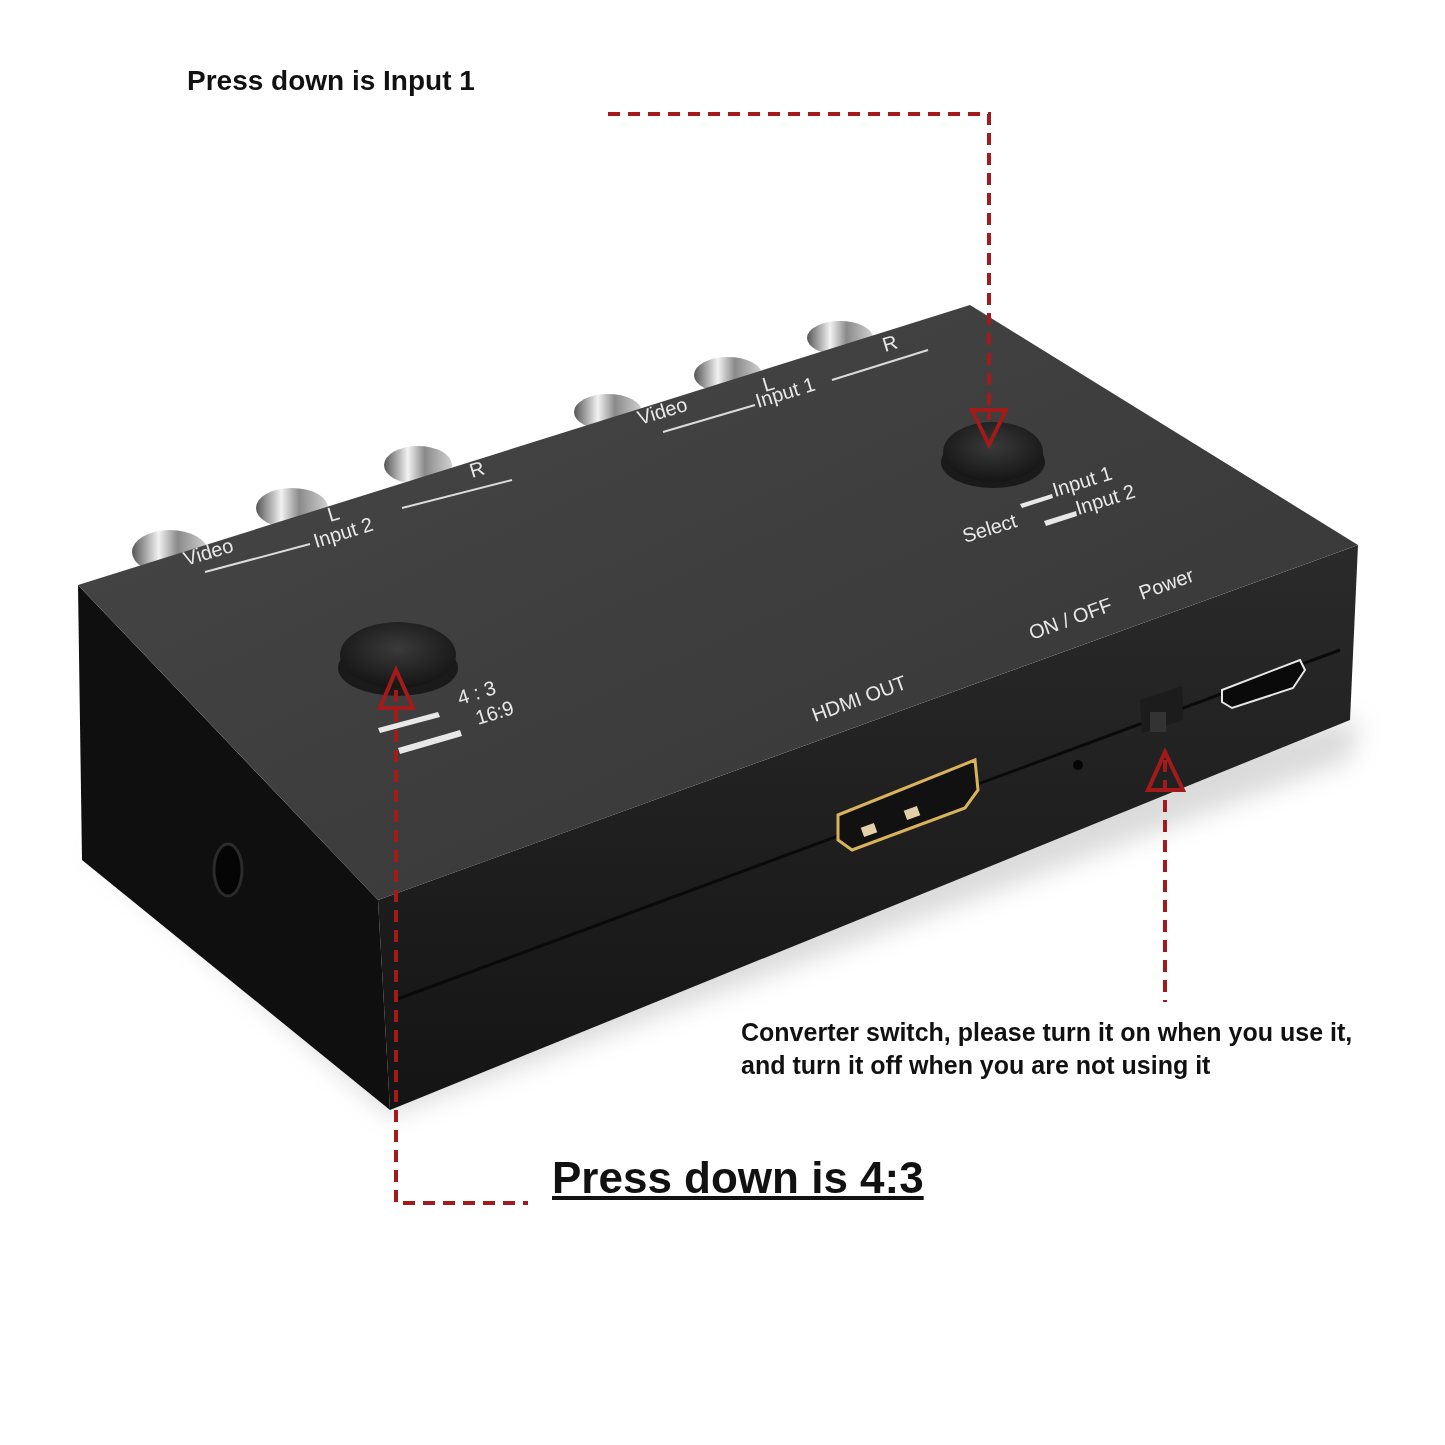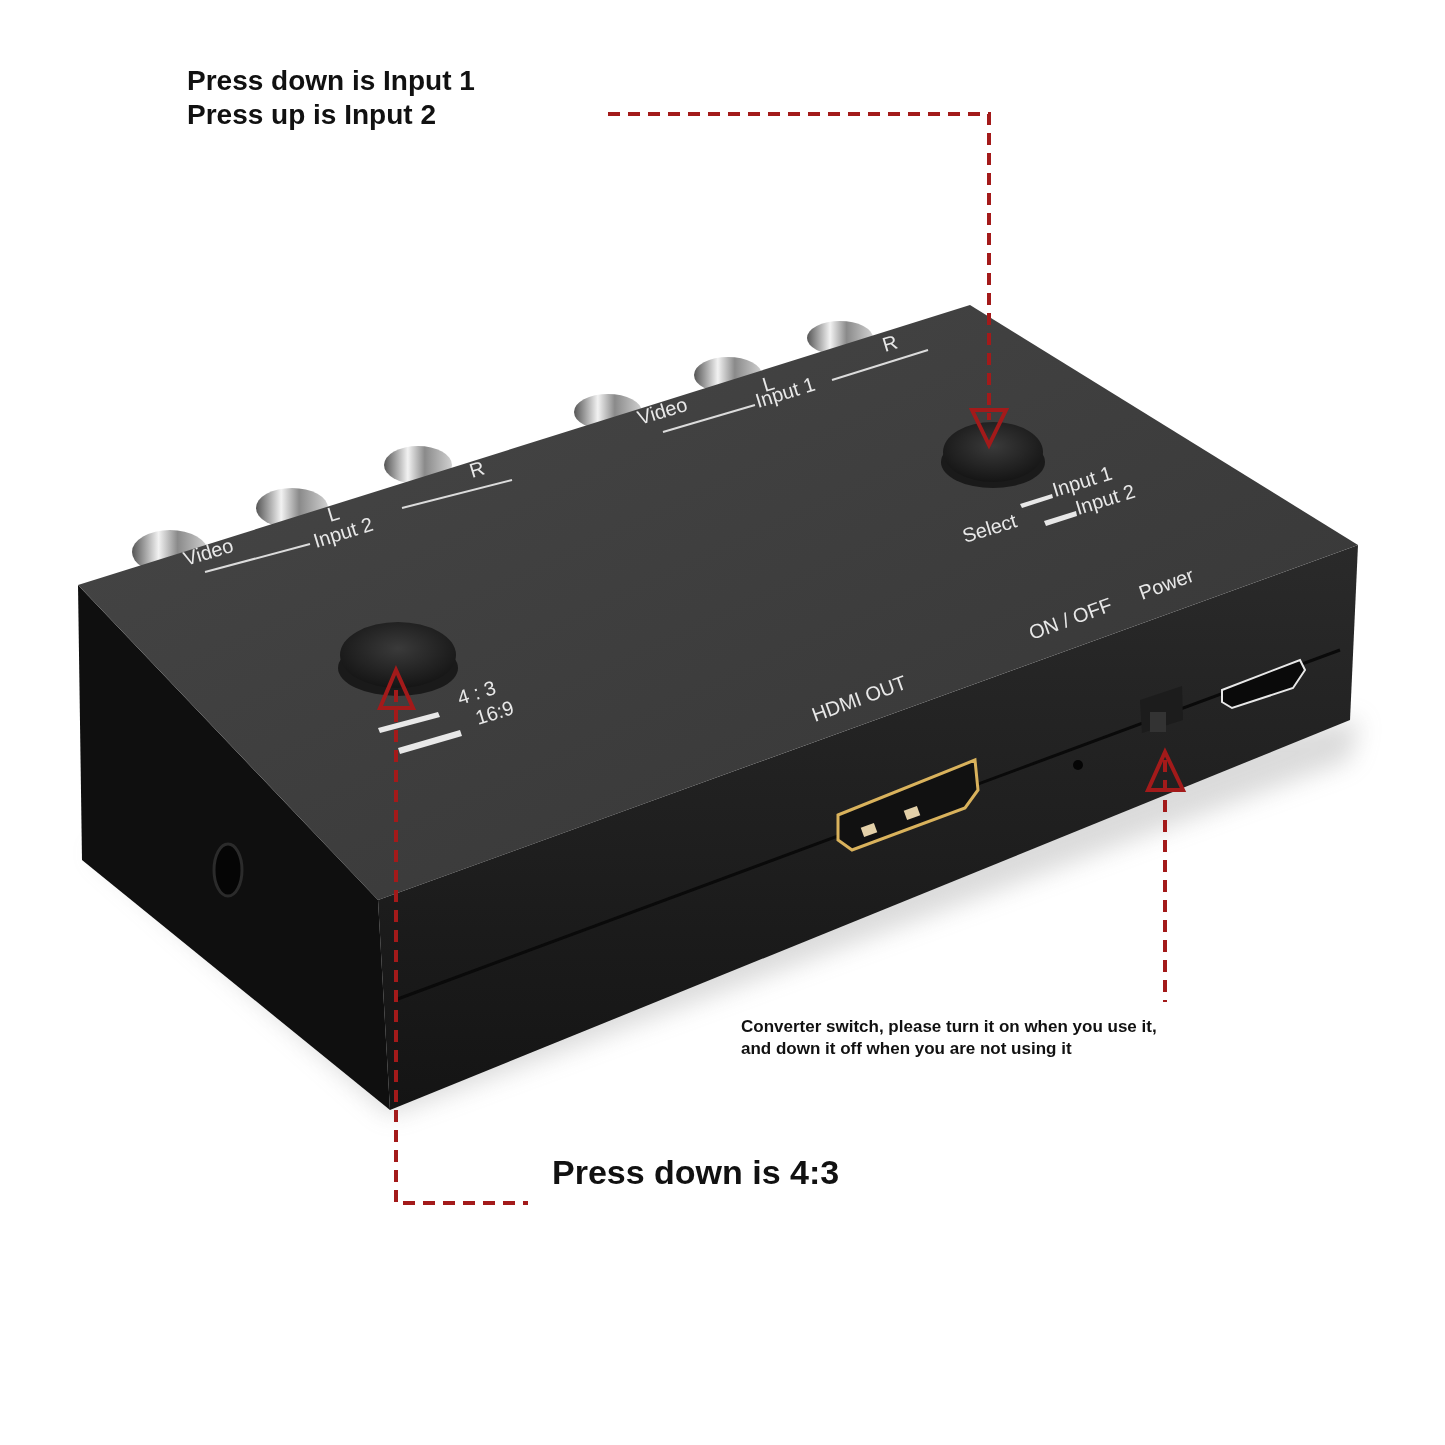--- a/index.html
+++ b/index.html
@@ -1,21 +1,21 @@
 <!DOCTYPE html>
 <html><head>
 <meta charset="utf-8">
 <style>
   html, body { margin:0; padding:0; background:#ffffff; }
   body { width:1445px; height:1445px; position:relative; overflow:hidden;
          font-family:"Liberation Sans", sans-serif; }
   .callout { position:absolute; font-weight:bold; color:#111; line-height:1.2; }
   .callout-top { left:187px; top:64px; font-size:28px; }
-  .callout-bottom { left:552px; top:1152px; font-size:34px; }
-  .callout-note { left:741px; top:1016px; font-size:17px; line-height:1.3; }
+  .callout-bottom { left:552px; top:1152px; font-size:44px;text-decoration:underline; }
+  .callout-note { left:741px; top:1016px; font-size:25px; line-height:1.3; }
   svg.stage { position:absolute; left:0; top:0; }
   .lbl { fill:#e8e8e8; font-family:"Liberation Sans", sans-serif; font-size:20px; }
 </style>
 </head>
 <body>
 
 <svg class="stage" width="1445" height="1445" viewBox="0 0 1445 1445">
   <defs>
     <linearGradient id="topGrad" x1="0" y1="0" x2="1" y2="1">
       <stop offset="0" stop-color="#474747"></stop>
@@ -133,23 +133,22 @@
 
   <g stroke="#a31a1a" stroke-width="4" fill="none">
     <polygon points="972,410 1006,410 989,445"></polygon>
     <polygon points="380,708 413,708 396,670"></polygon>
     <polygon points="1148,790 1183,790 1165,752"></polygon>
   </g>
 </svg>
 
 <div class="callout callout-top">
   <div>Press down is Input 1</div>
-  <div>Press up is Input 2</div>
 </div>
 
 <div class="callout callout-note">
   <div>Converter switch, please turn it on when you use it,</div>
-  <div>and down it off when you are not using it</div>
+  <div>and turn it off when you are not using it</div>
 </div>
 
 <div class="callout callout-bottom">
   <div>Press down is 4:3</div>
 </div>
 
 </body></html>

